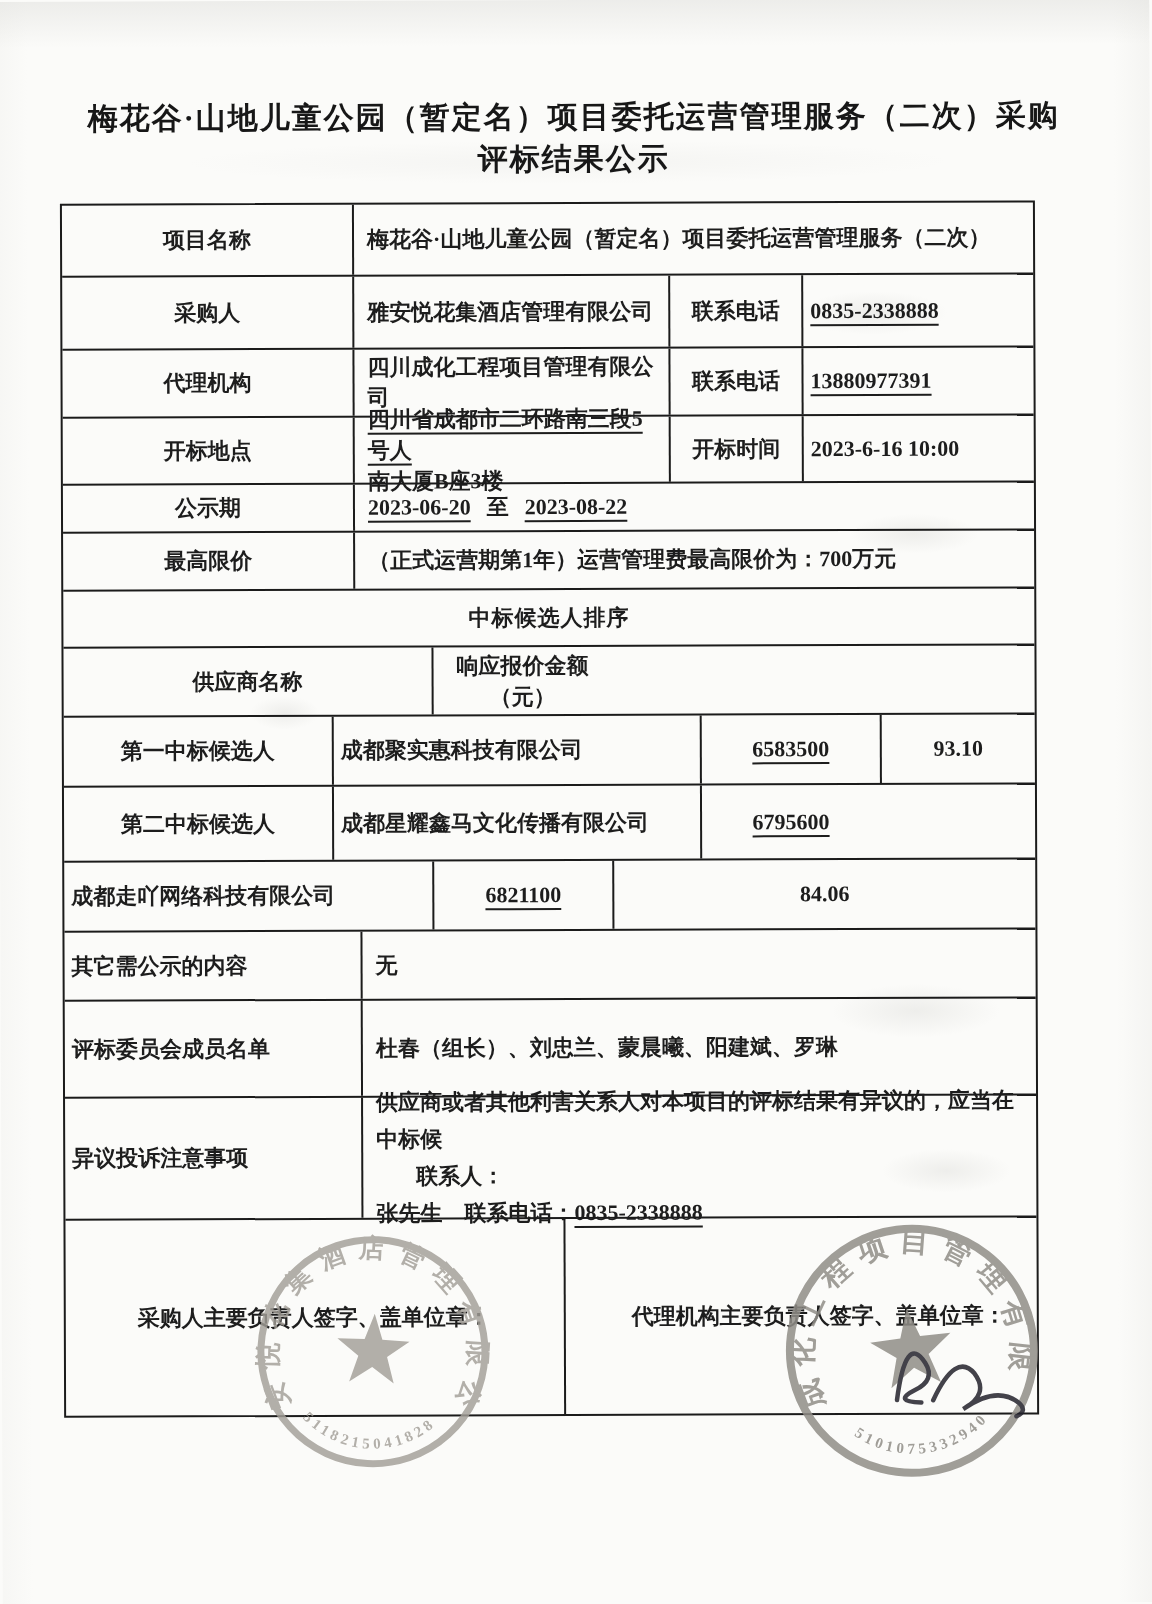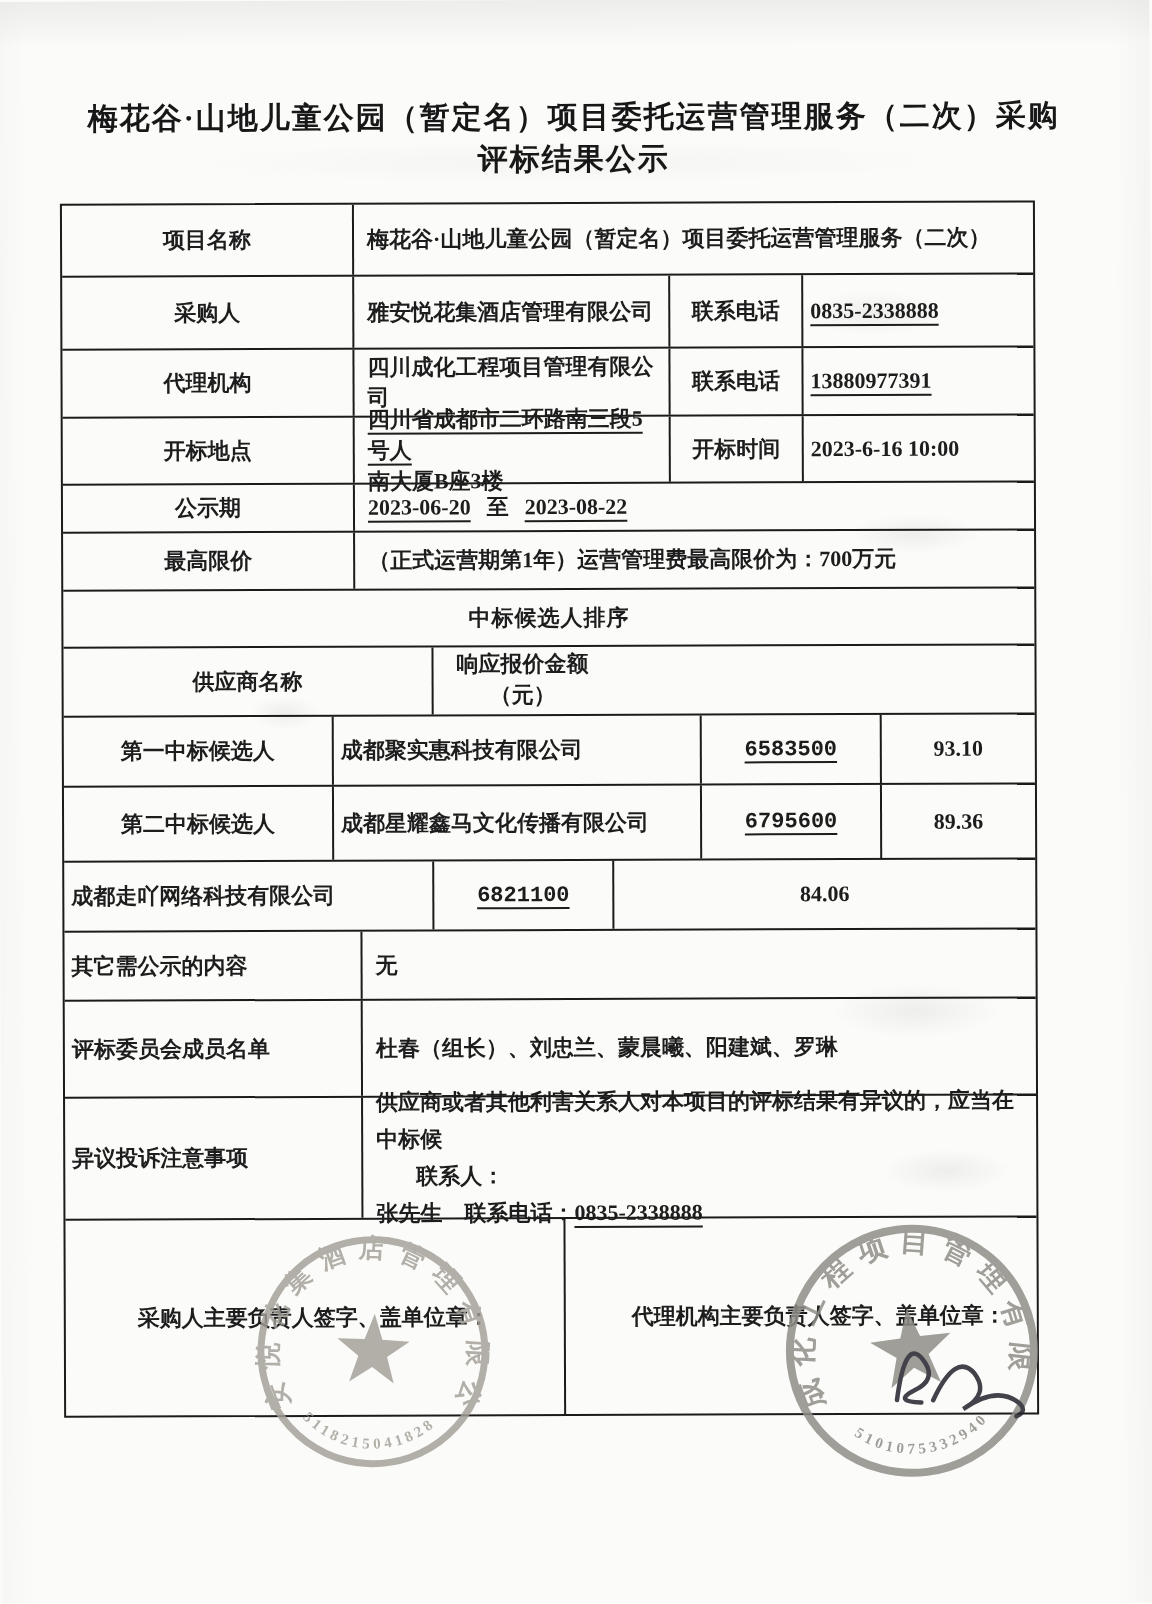--- a/index.html
+++ b/index.html
@@ -23,21 +23,21 @@
     font-size:30px;line-height:42px;font-weight:700;letter-spacing:2px;color:#171717;}
   
   .tbl{position:absolute;left:62px;top:202px;width:975px;
     border:2.5px solid #1b1b1b;box-sizing:border-box;font-size:22px;font-weight:600;}
   .tr{display:flex;border-top:2.5px solid #1b1b1b;box-sizing:border-box;align-items:stretch;}
   .tr:first-child{border-top:none;}
   .td{border-left:2.5px solid #1b1b1b;box-sizing:border-box;display:flex;align-items:center;}
   .td:first-child{border-left:none;}
   .grow{flex:1 1 auto;}
   .w290{width:290px;flex:none;} .w316{width:316px;flex:none;} .w125{width:133px;flex:none;}
-  .w268{width:268px;flex:none;} .w368{width:368px;flex:none;} .w192{width:180px;flex:none;font-family:Liberation Mono, monospace;}
+  .w268{width:268px;flex:none;} .w368{width:368px;flex:none;} .w192{width:180px;flex:none;}
   .w296{width:296px;flex:none;} .w498{width:498px;flex:none;}
   .cen{justify-content:center;text-align:center;}
   .pl{padding-left:13px;padding-right:8px;}
   .pl6{padding-left:7px;padding-right:4px;}
   .u{text-decoration:underline;text-underline-offset:6px;text-decoration-thickness:1.6px;}
   .sep{margin:0 16px;}
   .two-line{display:block;line-height:31px;padding:4px 10px 4px 13px;align-self:center;}
   .hdr-pre{white-space:pre-line;line-height:31px;}
   .section-title{font-weight:700;letter-spacing:1px;}
   .obj-cell{display:block;align-self:center;width:100%;padding:6px 10px 6px 13px;
@@ -134,21 +134,20 @@
       </div>
       <div class="td grow cen">93.10</div>
     </div>
 
     <div class="tr" style="height:75px;">
       <div class="td w268 cen">第二中标候选人</div>
       <div class="td w368 pl6">成都星耀鑫马文化传播有限公司</div>
       <div class="td w192 cen">
         <span class="u">6795600</span>
       </div>
-      <div class="td grow cen">89.36</div>
     </div>
 
     <div class="tr" style="height:70px;">
       <div class="td w368 pl6">成都走吖网络科技有限公司</div>
       <div class="td w192 cen">
         <span class="u">6821100</span>
       </div>
       <div class="td grow cen">84.06</div>
     </div>
 

